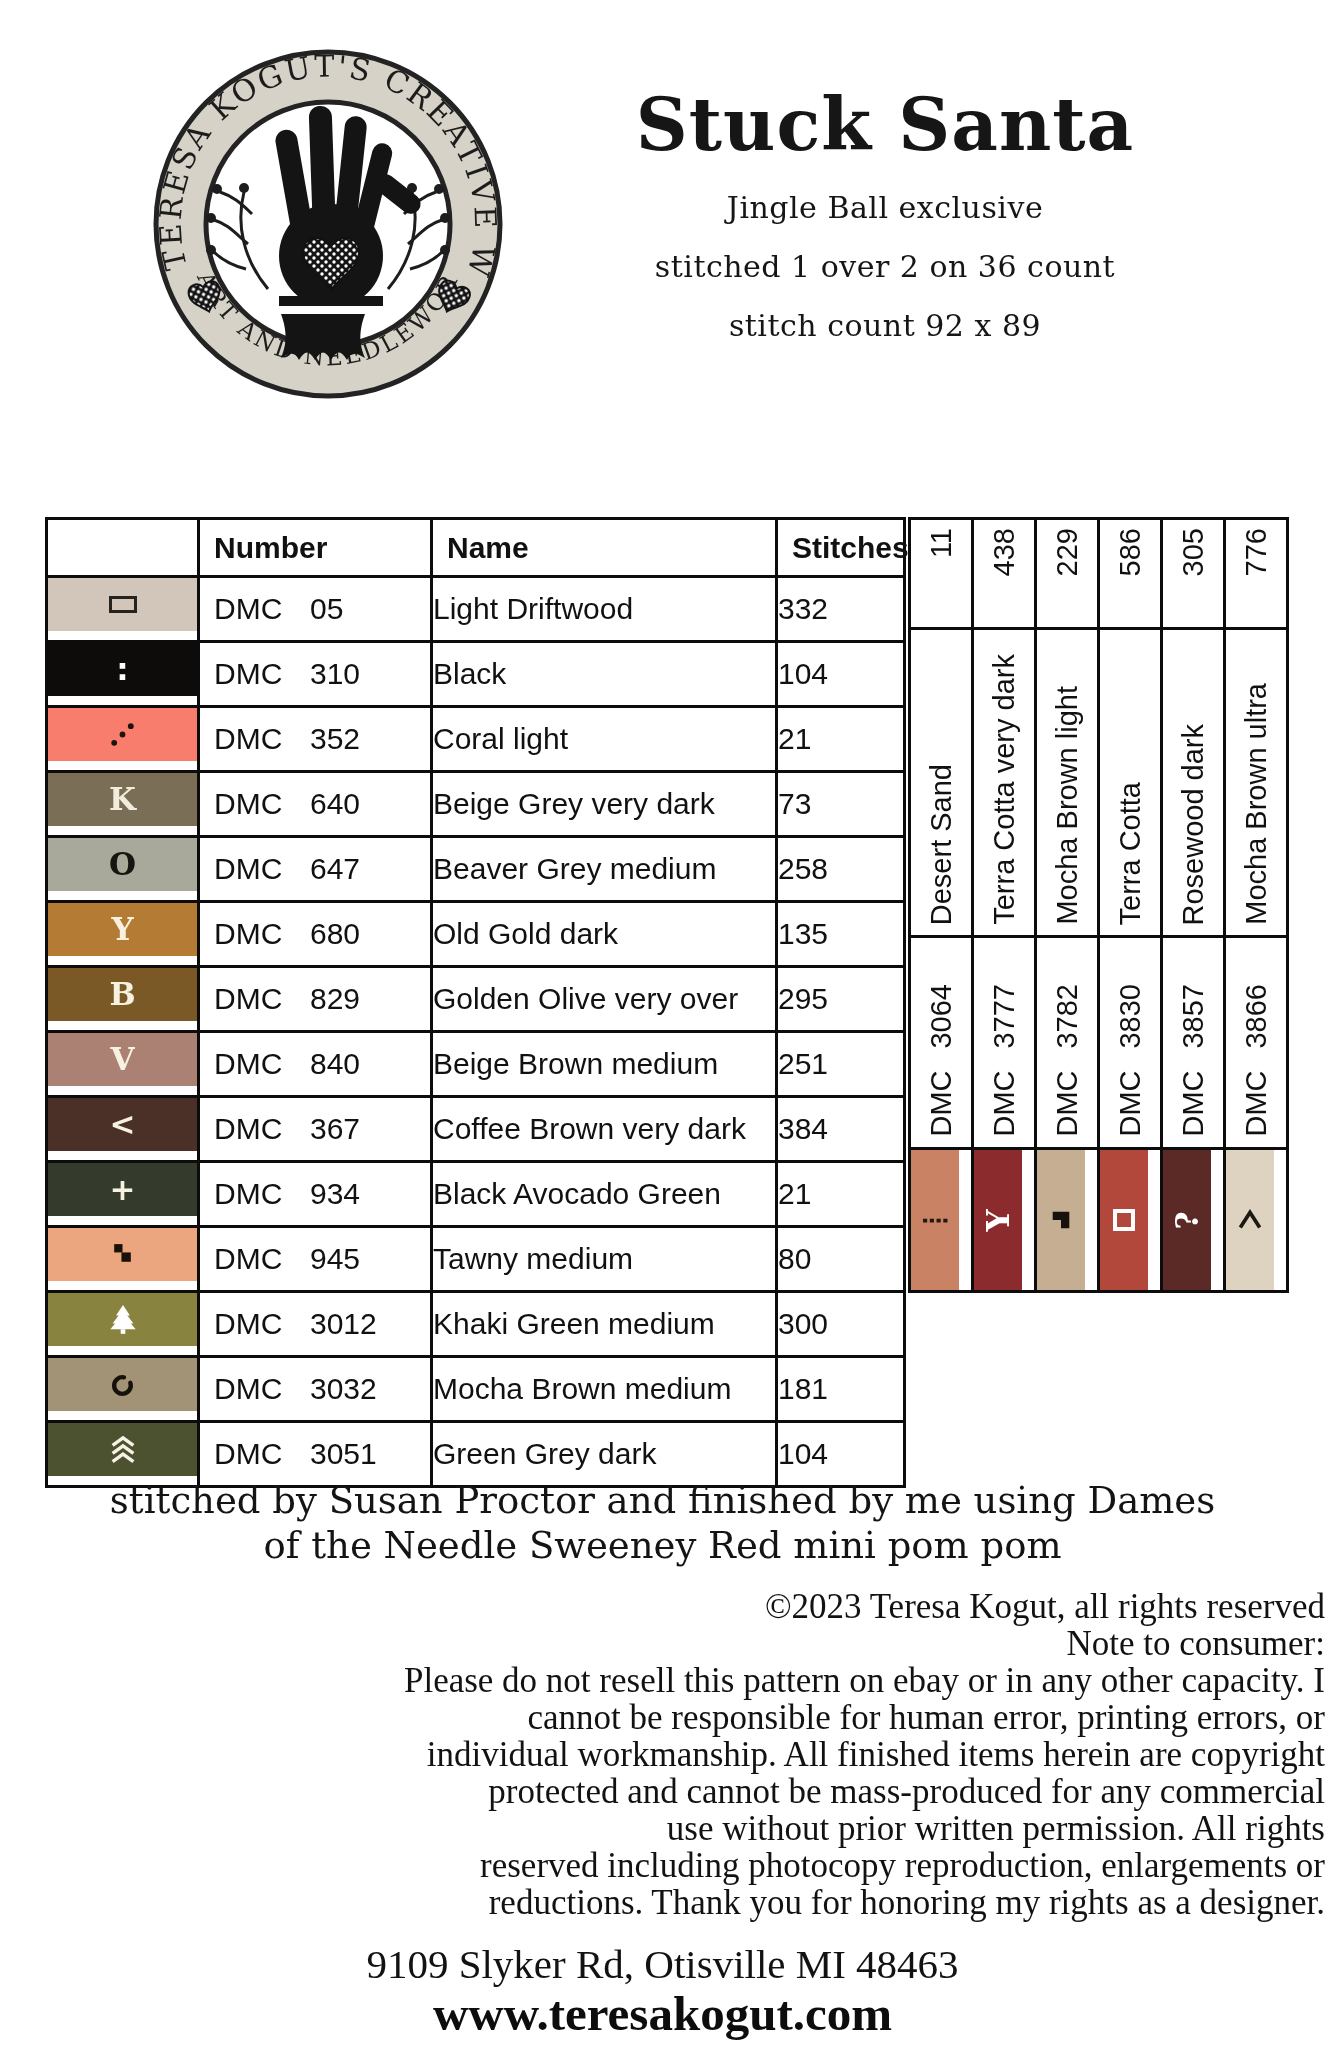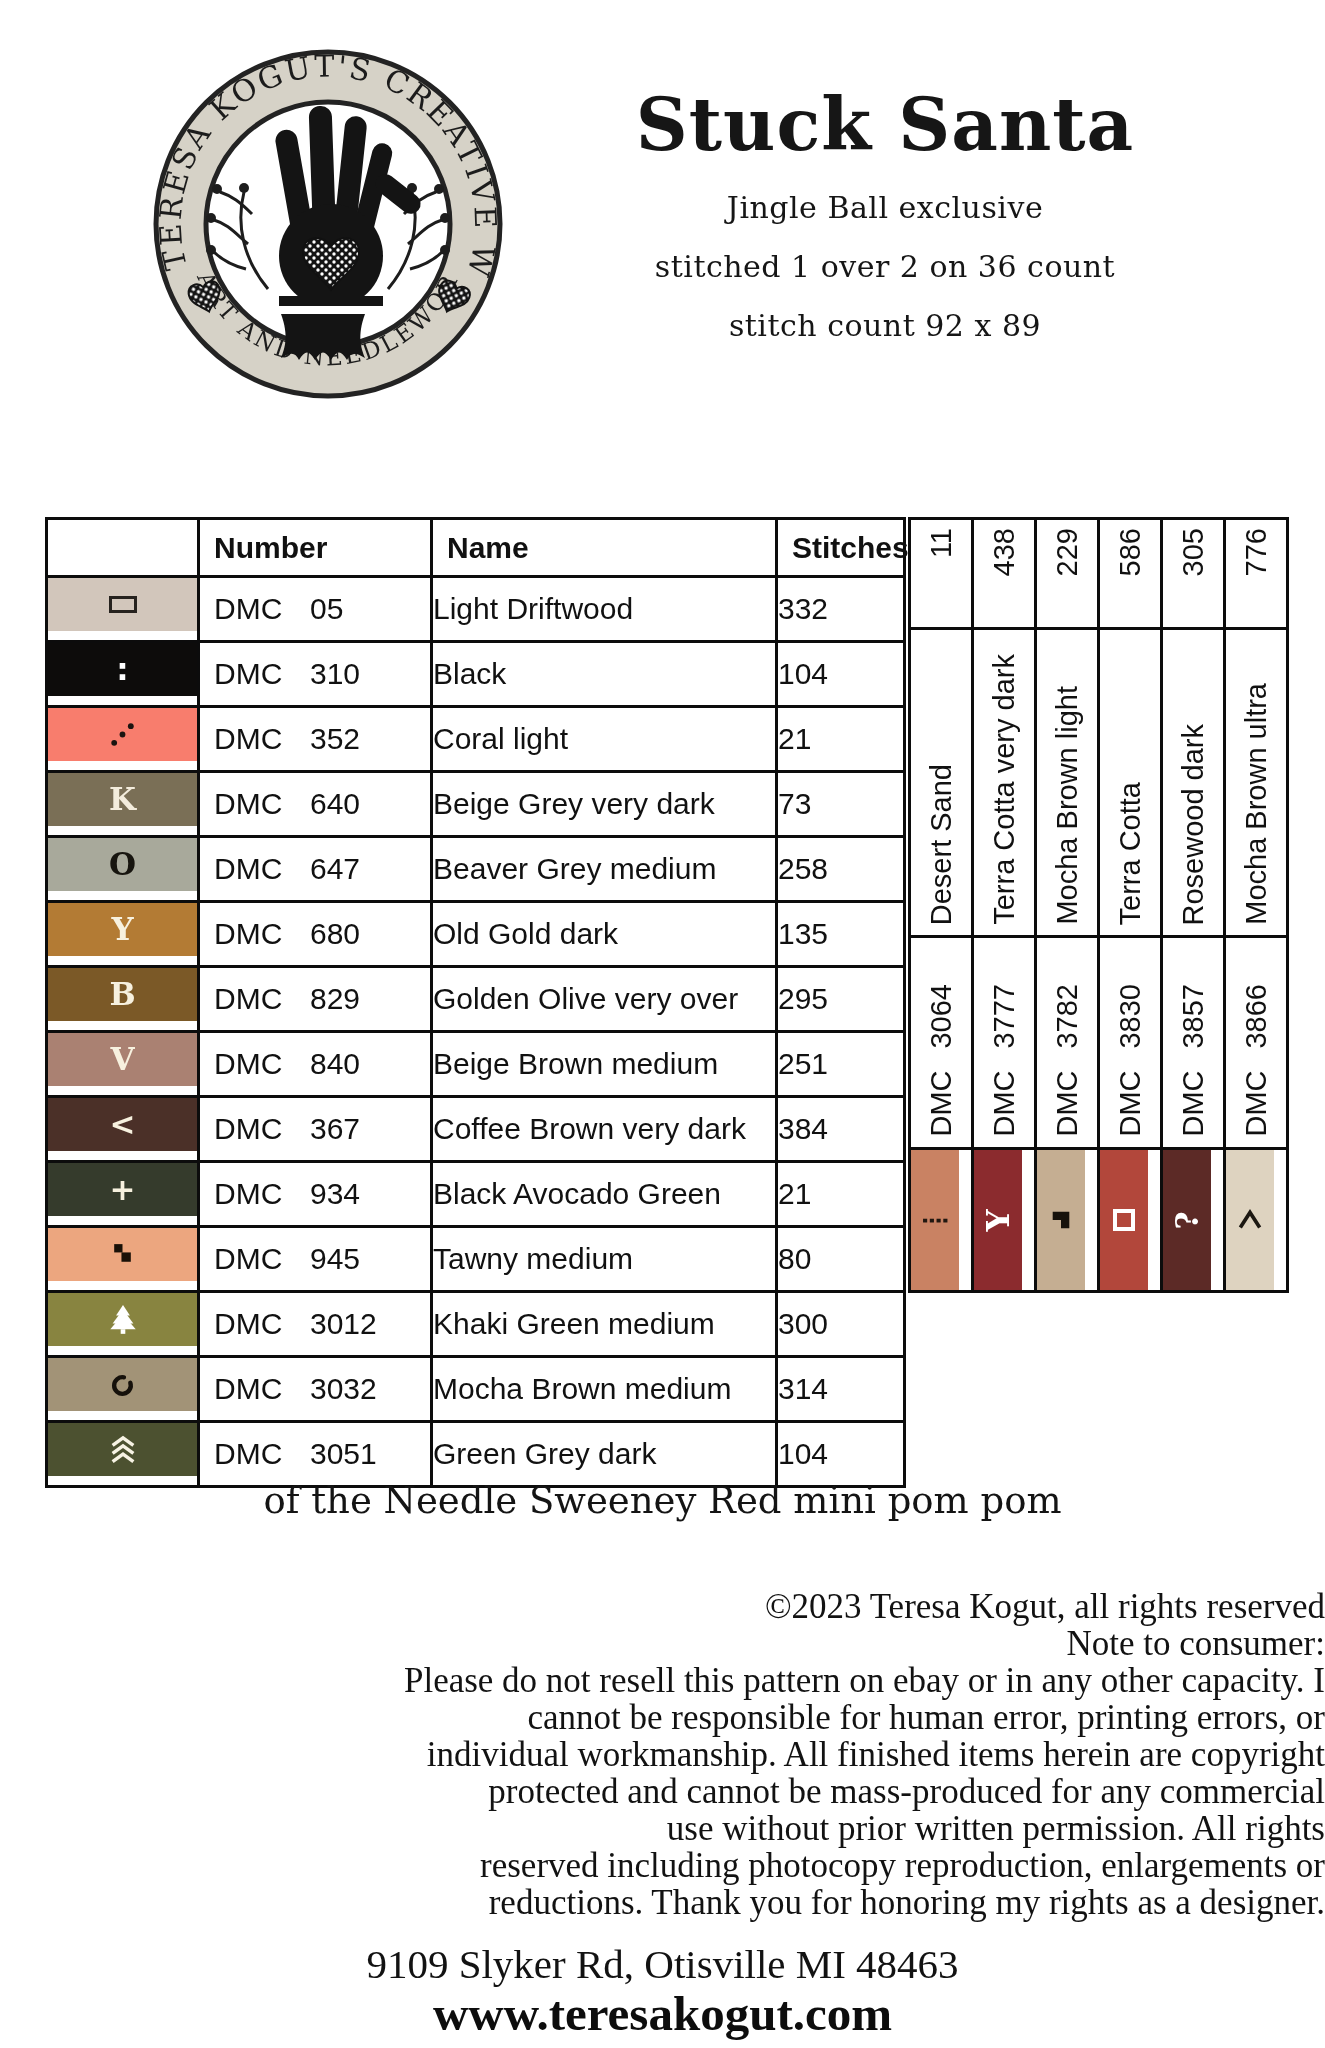--- a/index.html
+++ b/index.html
@@ -357,21 +357,21 @@
               </svg>
             </div>
           </td>
           <td class="numcell">
             <span class="inner">
               <span class="brand">DMC</span>
               <span class="num">3032</span>
             </span>
           </td>
           <td class="namecell">Mocha Brown medium</td>
-          <td class="stcell">314</td>
+          <td class="stcell">181</td>
         </tr>
         <tr>
           <td class="symcell">
             <div class="swatch" style="background:#4c5130">
               <svg width="30" height="30" viewBox="0 0 26 26">
                 <g fill="none" stroke="#f7f3e4" stroke-width="3">
                   <polyline points="4,9 13,2.5 22,9"></polyline>
                   <polyline points="4,16 13,9.5 22,16"></polyline>
                   <polyline points="4,23 13,16.5 22,23"></polyline>
                 </g>
@@ -494,20 +494,21 @@
           <div class="bar" style="background:#ded3c0">
             <svg width="28" height="28" viewBox="0 0 26 26">
               <polyline points="4,20 13,6 22,20" fill="none" stroke="#1c1812" stroke-width="3.4"></polyline>
             </svg>
           </div>
         </div>
       </div>
     </div>
 
   <div class="stitchedby">
+    <div>stitched by Susan Proctor and finished by me using Dames</div>
     <div>of the Needle Sweeney Red mini pom pom</div>
   </div>
   <div class="legal">
     <div>©2023 Teresa Kogut, all rights reserved</div>
     <div>Note to consumer:</div>
     <div>Please do not resell this pattern on ebay or in any other capacity. I</div>
     <div>cannot be responsible for human error, printing errors, or</div>
     <div>individual workmanship. All finished items herein are copyright</div>
     <div>protected and cannot be mass-produced for any commercial</div>
     <div>use without prior written permission. All rights</div>

